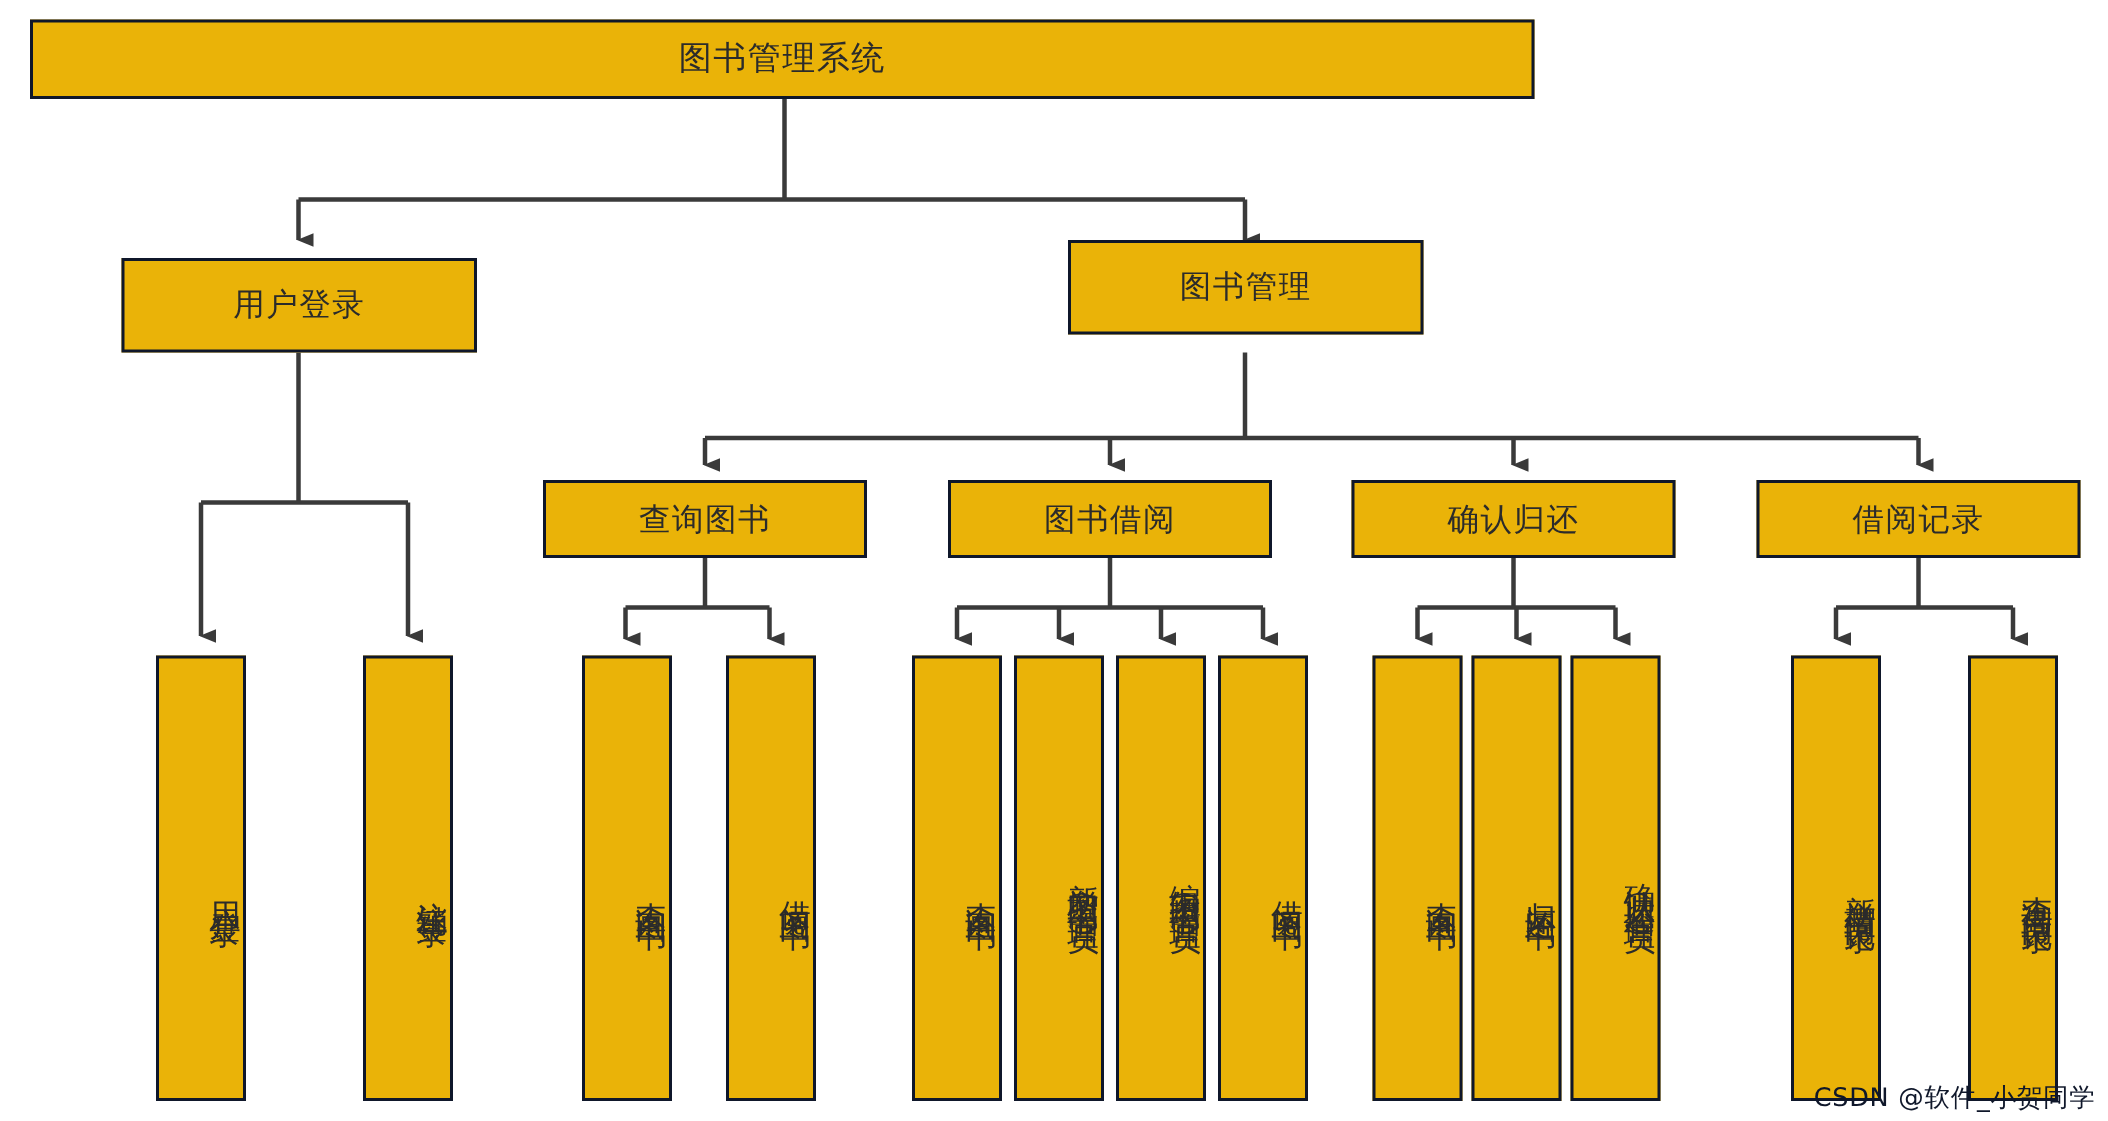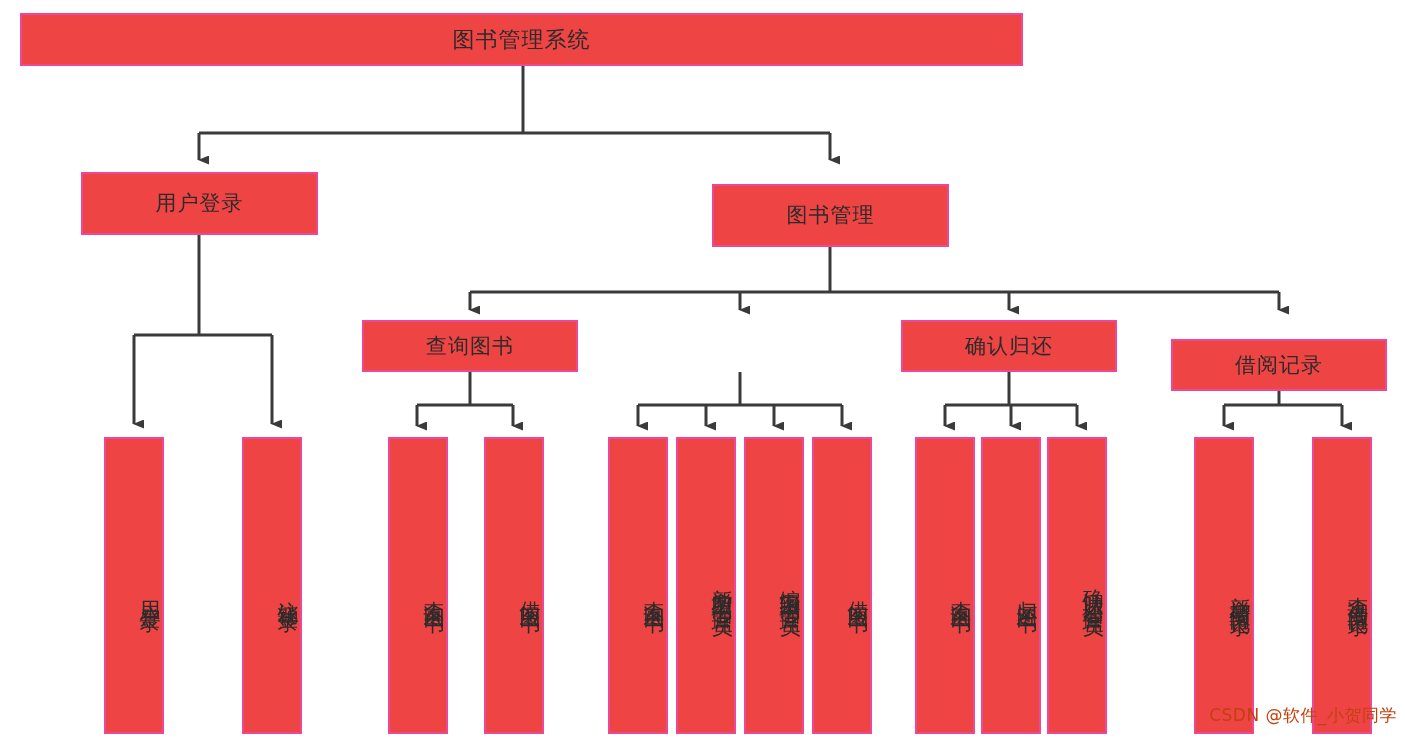--- a/index.html
+++ b/index.html
@@ -5,42 +5,42 @@
   html,body{margin:0;padding:0;}
   body{
     width:1405px;height:747px;background:#ffffff;
     font-family:"DejaVu Sans","Liberation Sans",sans-serif;
     overflow:hidden;position:relative;
   }
   #canvas{position:absolute;left:0;top:0;width:1405px;height:747px;}
   .node{
     position:absolute;
     box-sizing:border-box;
-    border:2px solid #ec4899;
-    background:#ef4444;
+    border:2px solid #0f172a;
+    background:#eab308;
     color:#2b2b2b;
     display:flex;align-items:center;justify-content:center;
     line-height:1.18;
   }
   .node.h{ font-size:21px; letter-spacing:1px; }
   .node.title{ font-size:22px; letter-spacing:1px; }
   .node.v{
     font-size:21px;
     writing-mode:vertical-rl;
     text-orientation:upright;
     align-items:flex-start;
     justify-content:center;
     padding-top:12px;
     letter-spacing:4px;
   }
   .node.v.tall{ padding-top:8px; }
   svg#wires{position:absolute;left:0;top:0;width:1405px;height:747px;pointer-events:none;}
   #watermark{
-    position:absolute;right:8px;bottom:20px;
-    font-size:17px;color:#c2410c;
+    position:absolute;right:8px;bottom:4px;
+    font-size:17px;color:#0f172a;
     letter-spacing:0.5px;
     white-space:nowrap;
   }
 </style>
 </head>
 <body>
 
 <div id="canvas">
 
   <svg id="wires" viewBox="0 0 1405 747">
@@ -89,25 +89,26 @@
       <path d="M1279,372 L1279,405"></path>
       <path d="M1224,405 L1342,405"></path>
       <path d="M1224,405 L1224,426" marker-end="url(#arw)"></path>
       <path d="M1342,405 L1342,426" marker-end="url(#arw)"></path>
     </g>
   </svg>
 
   <div class="node title" style="left:20px;top:13px;width:1003px;height:53px;">图书管理系统</div>
 
   <div class="node h" style="left:81px;top:172px;width:237px;height:63px;">用户登录</div>
-  <div class="node h" style="left:712px;top:184px;width:237px;height:63px;">图书管理</div>
+  <div class="node h" style="left:712px;top:160px;width:237px;height:63px;">图书管理</div>
 
   <div class="node h" style="left:362px;top:320px;width:216px;height:52px;">查询图书</div>
+  <div class="node h" style="left:632px;top:320px;width:216px;height:52px;">图书借阅</div>
   <div class="node h" style="left:901px;top:320px;width:216px;height:52px;">确认归还</div>
-  <div class="node h" style="left:1171px;top:320px;width:216px;height:52px;margin-top:19px;">借阅记录</div>
+  <div class="node h" style="left:1171px;top:320px;width:216px;height:52px;">借阅记录</div>
 
   <div class="node v" style="left:104px;top:437px;width:60px;height:297px;">用户登录</div>
   <div class="node v" style="left:242px;top:437px;width:60px;height:297px;">注销登录</div>
 
   <div class="node v" style="left:388px;top:437px;width:60px;height:297px;">查询图书</div>
   <div class="node v" style="left:484px;top:437px;width:60px;height:297px;">借阅图书</div>
 
   <div class="node v" style="left:608px;top:437px;width:60px;height:297px;">查询图书</div>
   <div class="node v tall" style="left:676px;top:437px;width:60px;height:297px;">新增图书（管理员）</div>
   <div class="node v tall" style="left:744px;top:437px;width:60px;height:297px;">编辑图书（管理员）</div>

